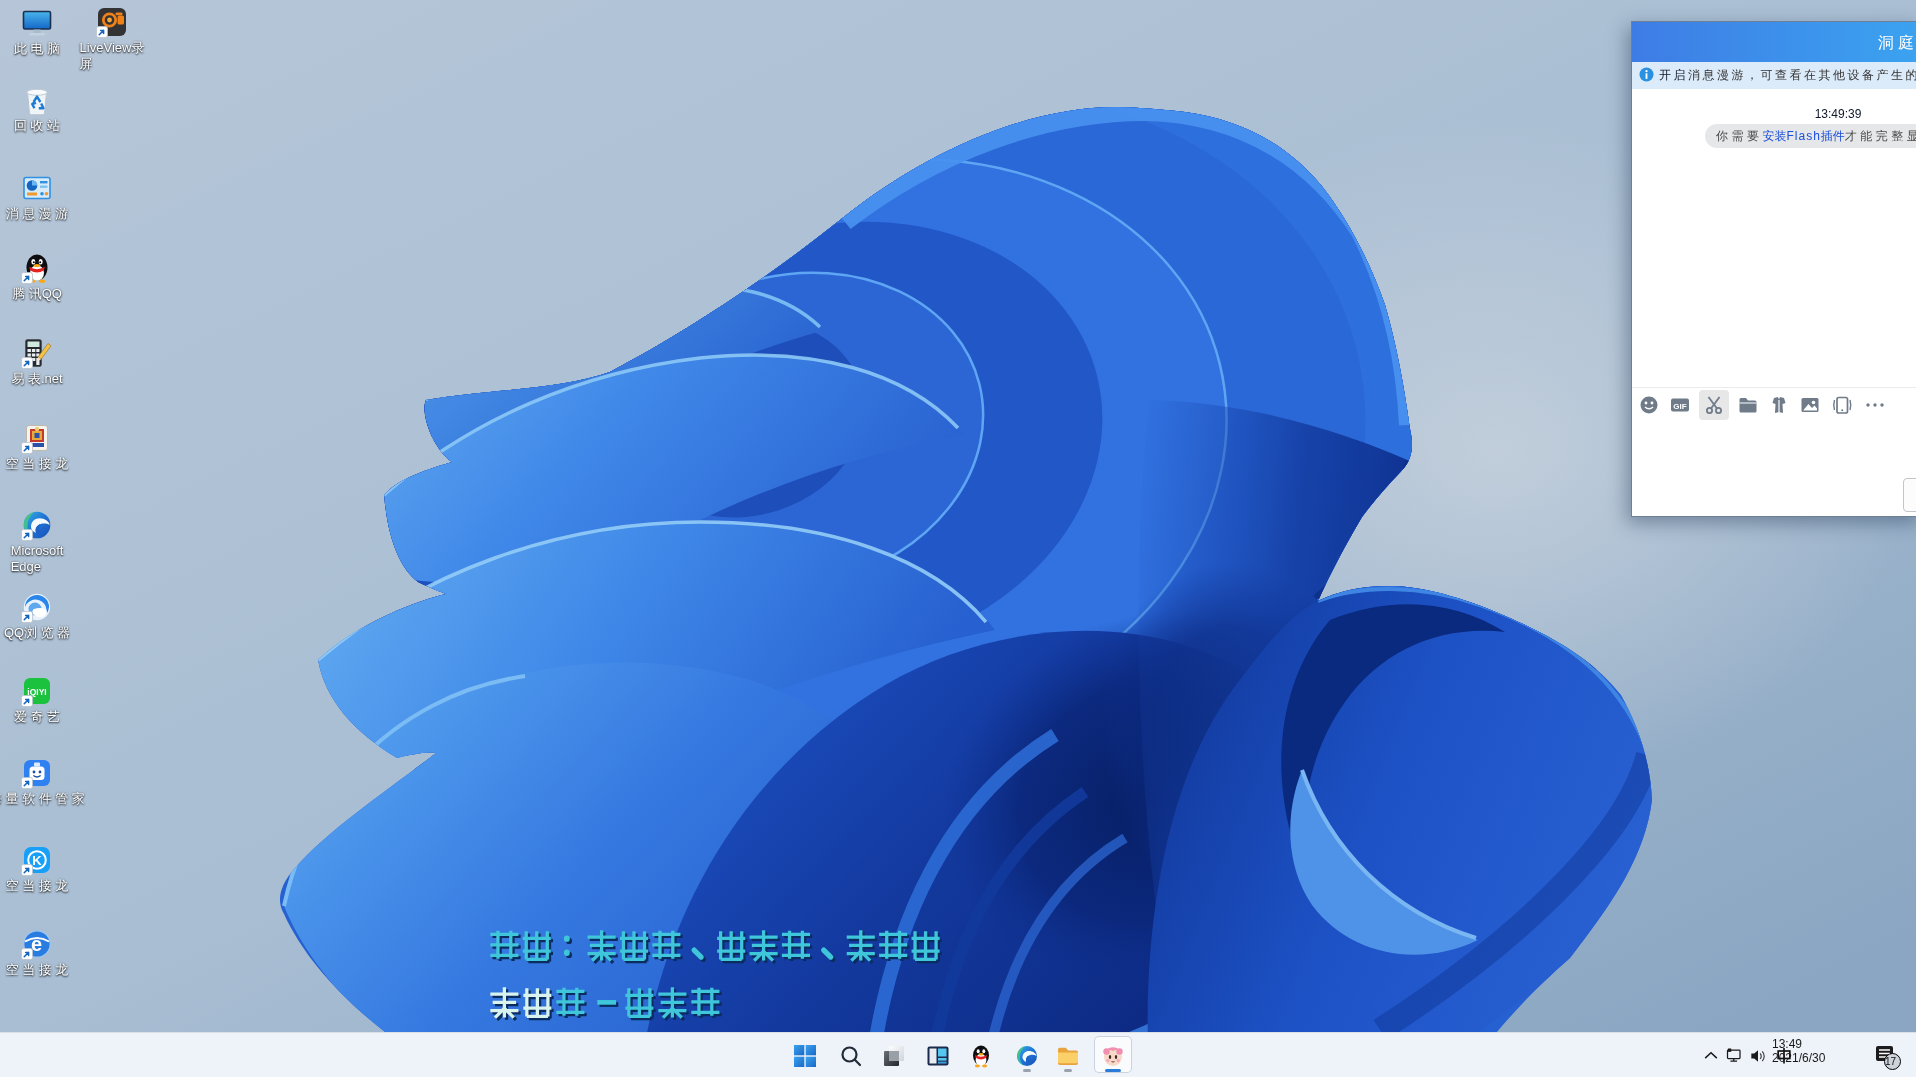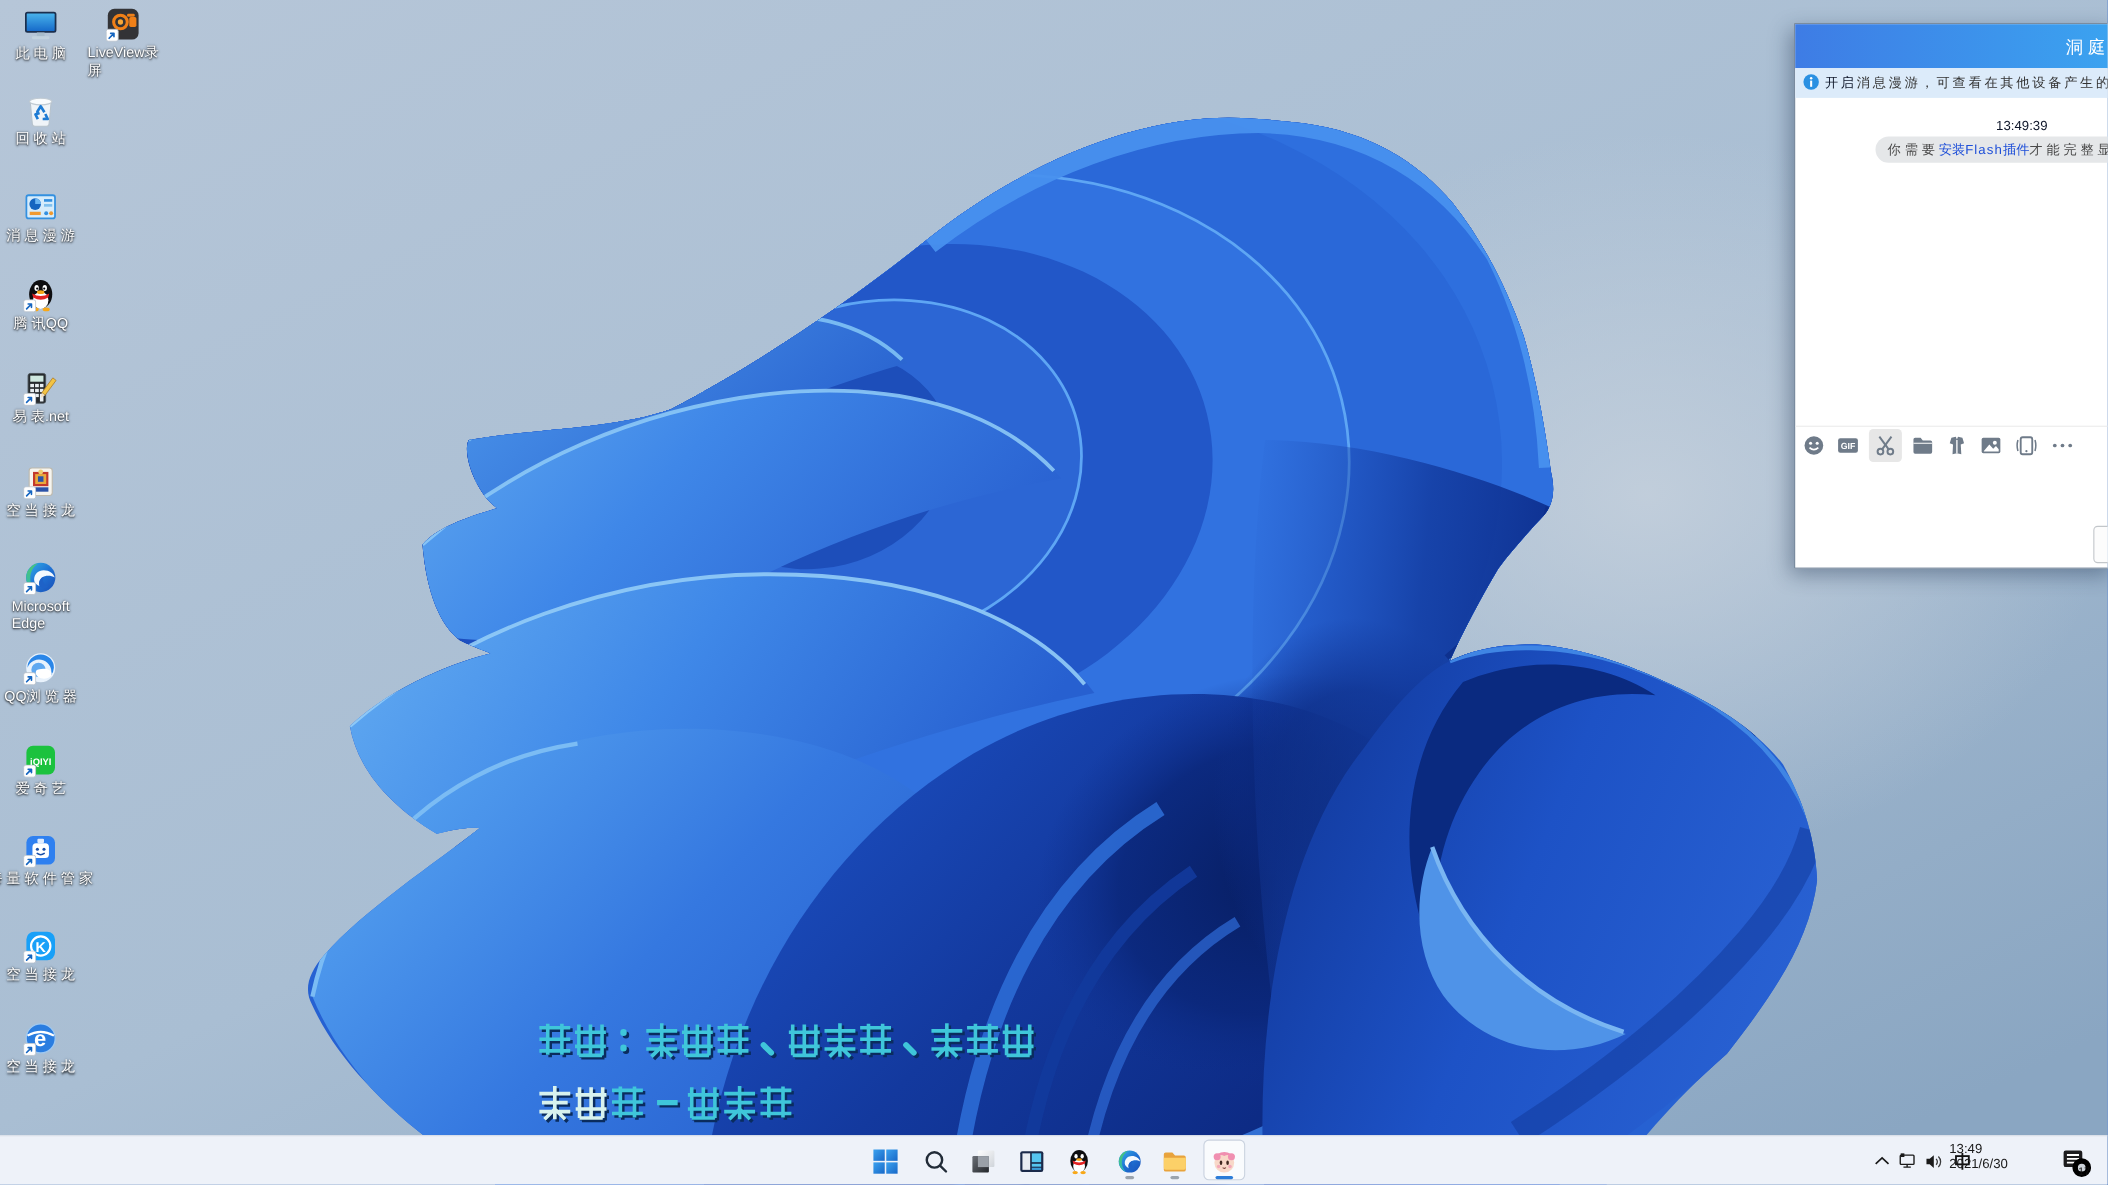--- a/index.html
+++ b/index.html
@@ -595,14 +595,14 @@
     </svg>
     <svg width="20" height="20" viewBox="0 0 24 24" style="position:absolute;left:1774px;top:13px">
       <rect x="5" y="6" width="14" height="9" fill="none" stroke="#111" stroke-width="2"></rect>
 <path d="M12,2.5 V21" stroke="#111" stroke-width="2"></path>
     </svg>
     <div style="position:absolute;left:1772px;top:4px;width:60px;text-align:left;font-size:12px;color:#1a1a1a;line-height:14px">13:49<br>2021/6/30</div>
     <svg width="20" height="20" viewBox="0 0 20 20" style="position:absolute;left:1875px;top:12px">
 <rect x="1" y="1" width="17" height="15" rx="2" fill="#1c1c1e"></rect>
 <path d="M4,5 h11 M4,8.5 h11 M4,12 h7" stroke="#fff" stroke-width="1.6"></path>
 </svg>
-<div style="position:absolute;left:1884px;top:20px;width:17px;height:17px;border-radius:50%;background:#cdd3da;border:5px solid #000000;box-sizing:border-box;font-size:10px;line-height:15px;text-align:right;color:#111">17</div>
+<div style="position:absolute;left:1884px;top:20px;width:17px;height:17px;border-radius:50%;background:#cdd3da;border:1px solid #000000;box-sizing:border-box;font-size:10px;line-height:15px;text-align:left;color:#111">17</div>
   </div>
 
 </body></html>

